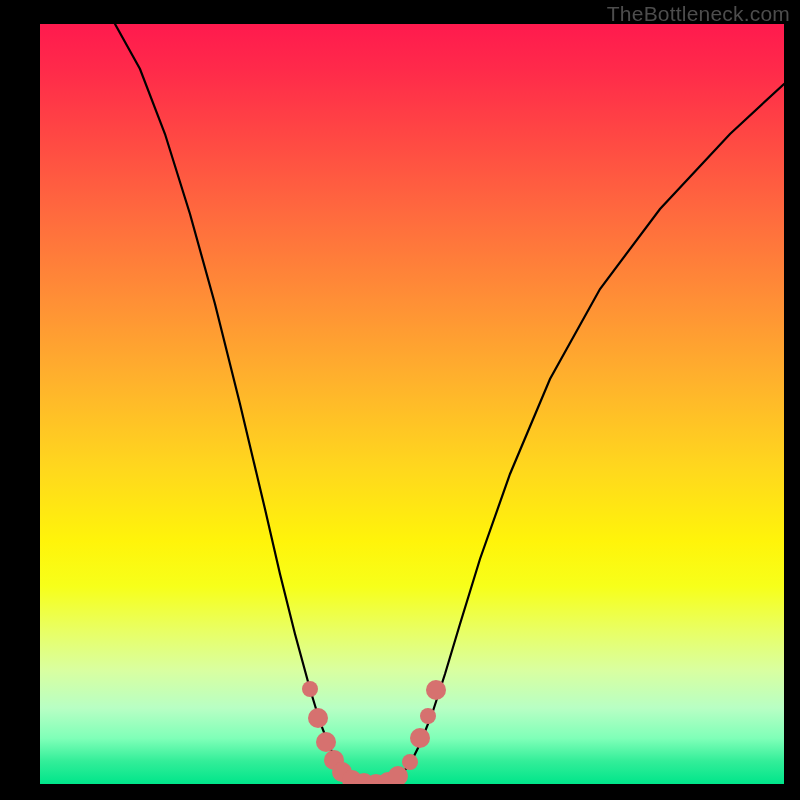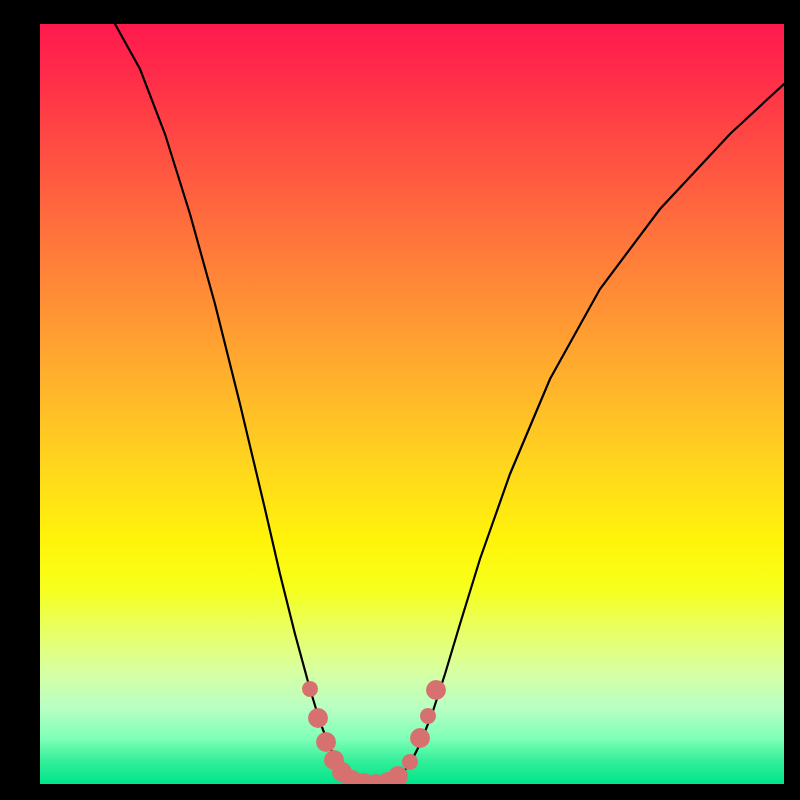--- a/index.html
+++ b/index.html
@@ -54,20 +54,21 @@
   svg.curves {
     position: absolute;
     left: 0; top: 0;
     width: 744px; height: 760px;
   }
 </style>
 </head>
 <body>
 
 <div class="frame">
+  <div class="watermark">TheBottleneck.com</div>
   <div class="plot">
     <svg class="curves" viewBox="0 0 744 760">
       <g>
         <path id="curve-path" fill="none" stroke="#000" stroke-width="2.2" stroke-linecap="round" d="M75 0 L100 45 L125 110 L150 190 L175 280 L200 380 L225 485 L240 550 L255 610 L270 665 L280 698 L290 724 L300 742 L310 752 L322 758 L338 760 L350 758 L360 752 L370 740 L380 720 L392 690 L405 650 L420 600 L440 535 L470 450 L510 355 L560 265 L620 185 L690 110 L744 60"></path>
       </g>
       <g id="marker-group">
           <circle cx="270" cy="665" r="8" fill="#d6716f"></circle>
           <circle cx="278" cy="694" r="10" fill="#d6716f"></circle>
           <circle cx="286" cy="718" r="10" fill="#d6716f"></circle>
           <circle cx="294" cy="736" r="10" fill="#d6716f"></circle>

